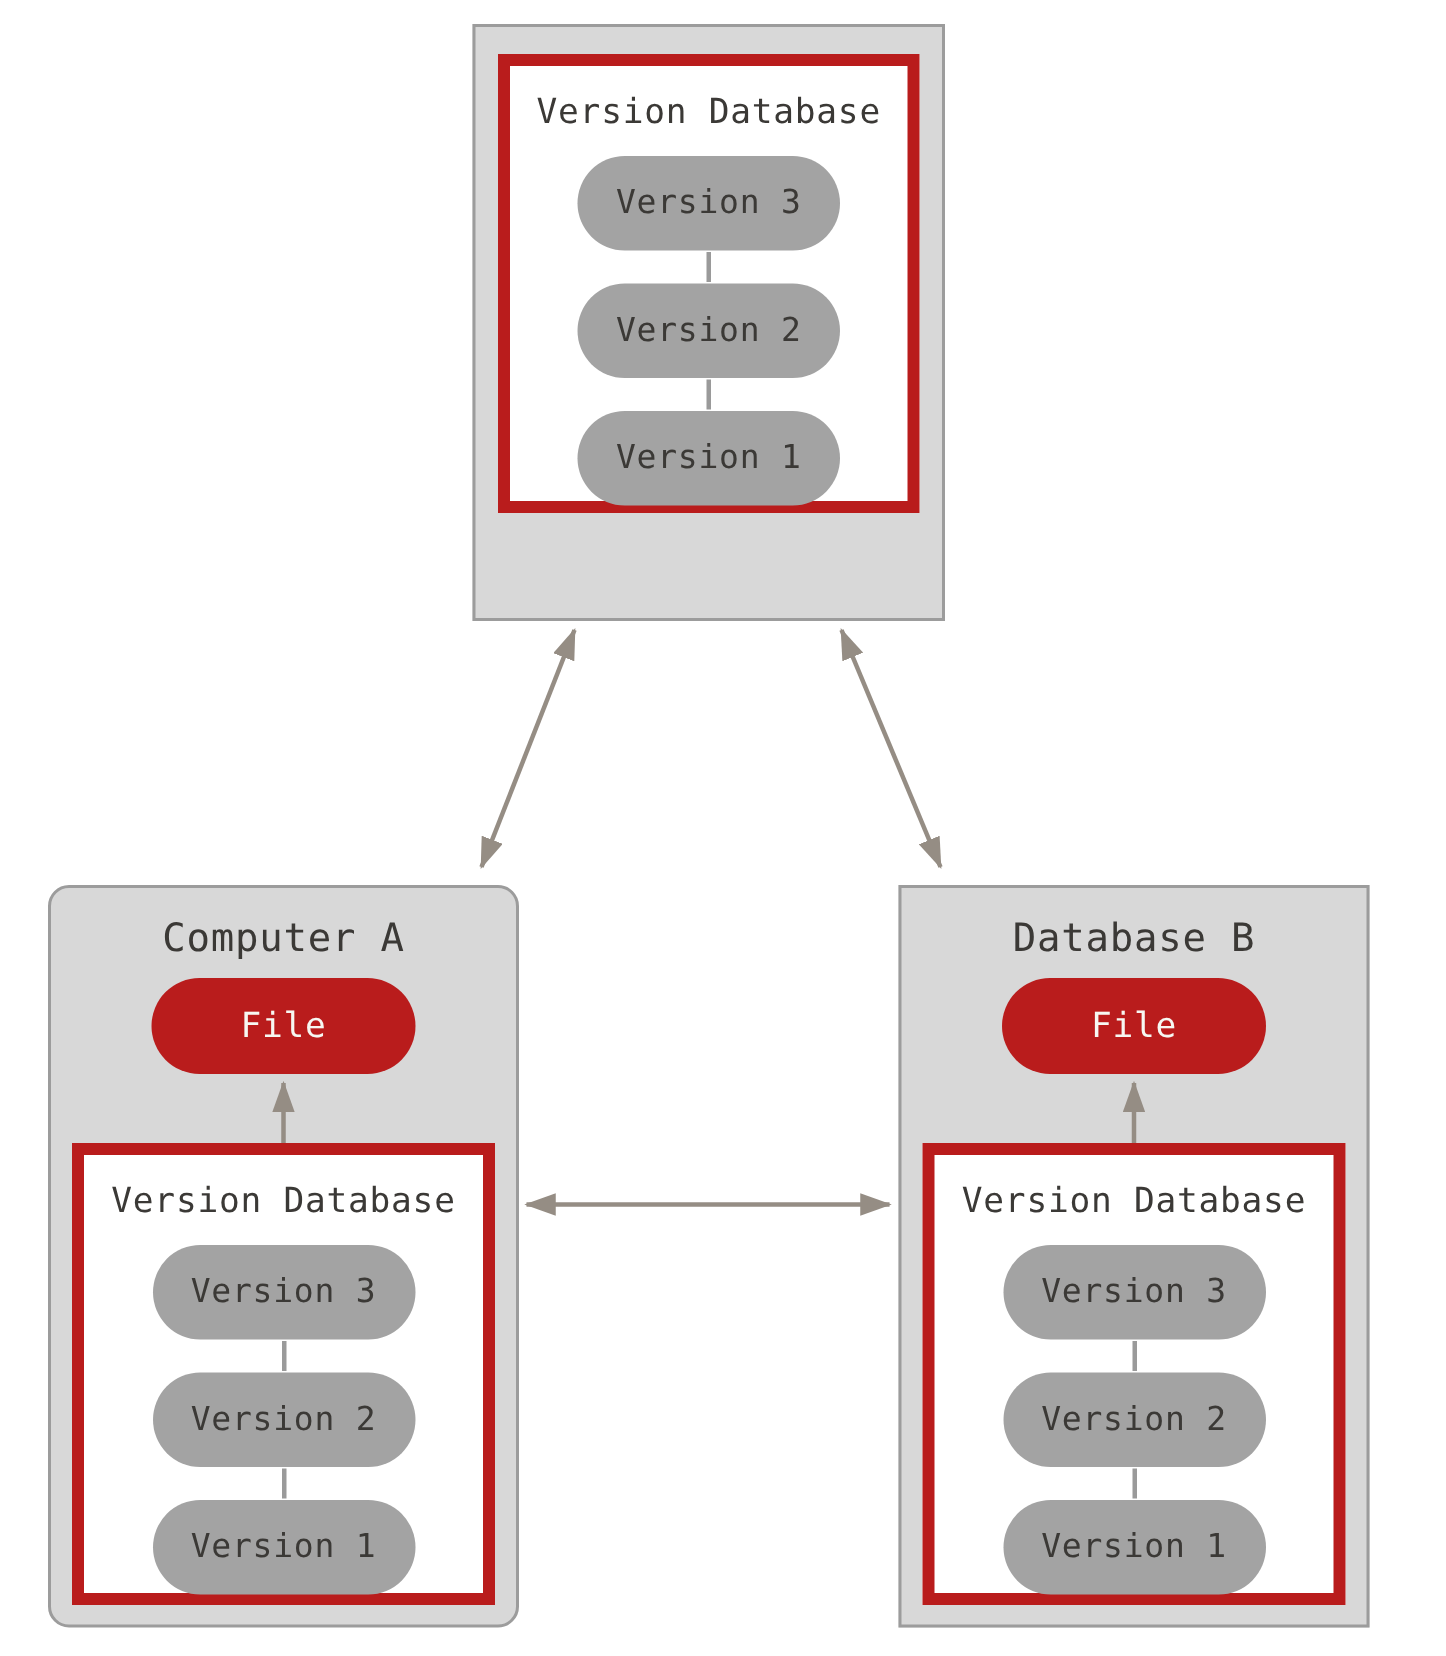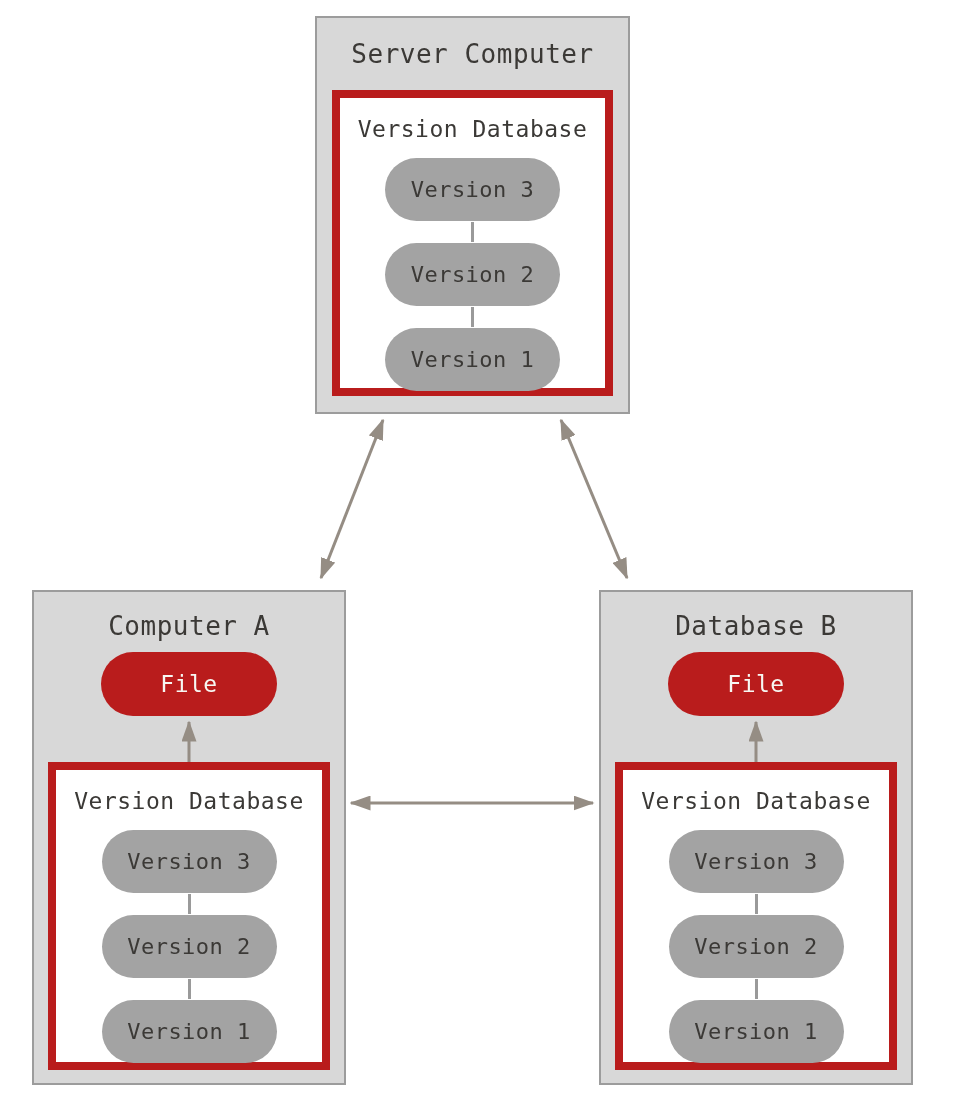--- a/index.html
+++ b/index.html
@@ -15,21 +15,21 @@
   .outer-box {
     position: absolute;
     box-sizing: border-box;
     background: #d8d8d8;
     border: 2px solid #9c9c9c;
     display: flex;
     flex-direction: column;
     align-items: center;
   }
   #server-box   { left: 315px; top: 16px;  width: 315px; height: 398px; }
-  #computer-a-box { left: 32px;  top: 590px; width: 314px; height: 495px; }
+  #computer-a-box { left: 32px;  top: 590px; width: 314px; height: 495px; border-radius: 14px; }
   #computer-b-box { left: 599px; top: 590px; width: 314px; height: 495px; }
 
   .box-title {
     font-size: 26px;
     line-height: 36px;
     letter-spacing: 0.5px;
     white-space: nowrap;
   }
   #server-box .box-title { margin-top: 18px; }
   .computer .box-title   { margin-top: 16px; }
@@ -98,21 +98,20 @@
     stroke: #958d84;
     stroke-width: 3;
   }
 </style>
 </head>
 <body>
 
 <div class="canvas">
 
   <div class="outer-box" id="server-box">
-    <div class="box-title">Server Computer</div>
     <div class="db">
       <div class="db-title">Version Database</div>
       <div class="version-pill">Version 3</div>
       <div class="version-connector"></div>
       <div class="version-pill">Version 2</div>
       <div class="version-connector"></div>
       <div class="version-pill">Version 1</div>
     </div>
   </div>
 

